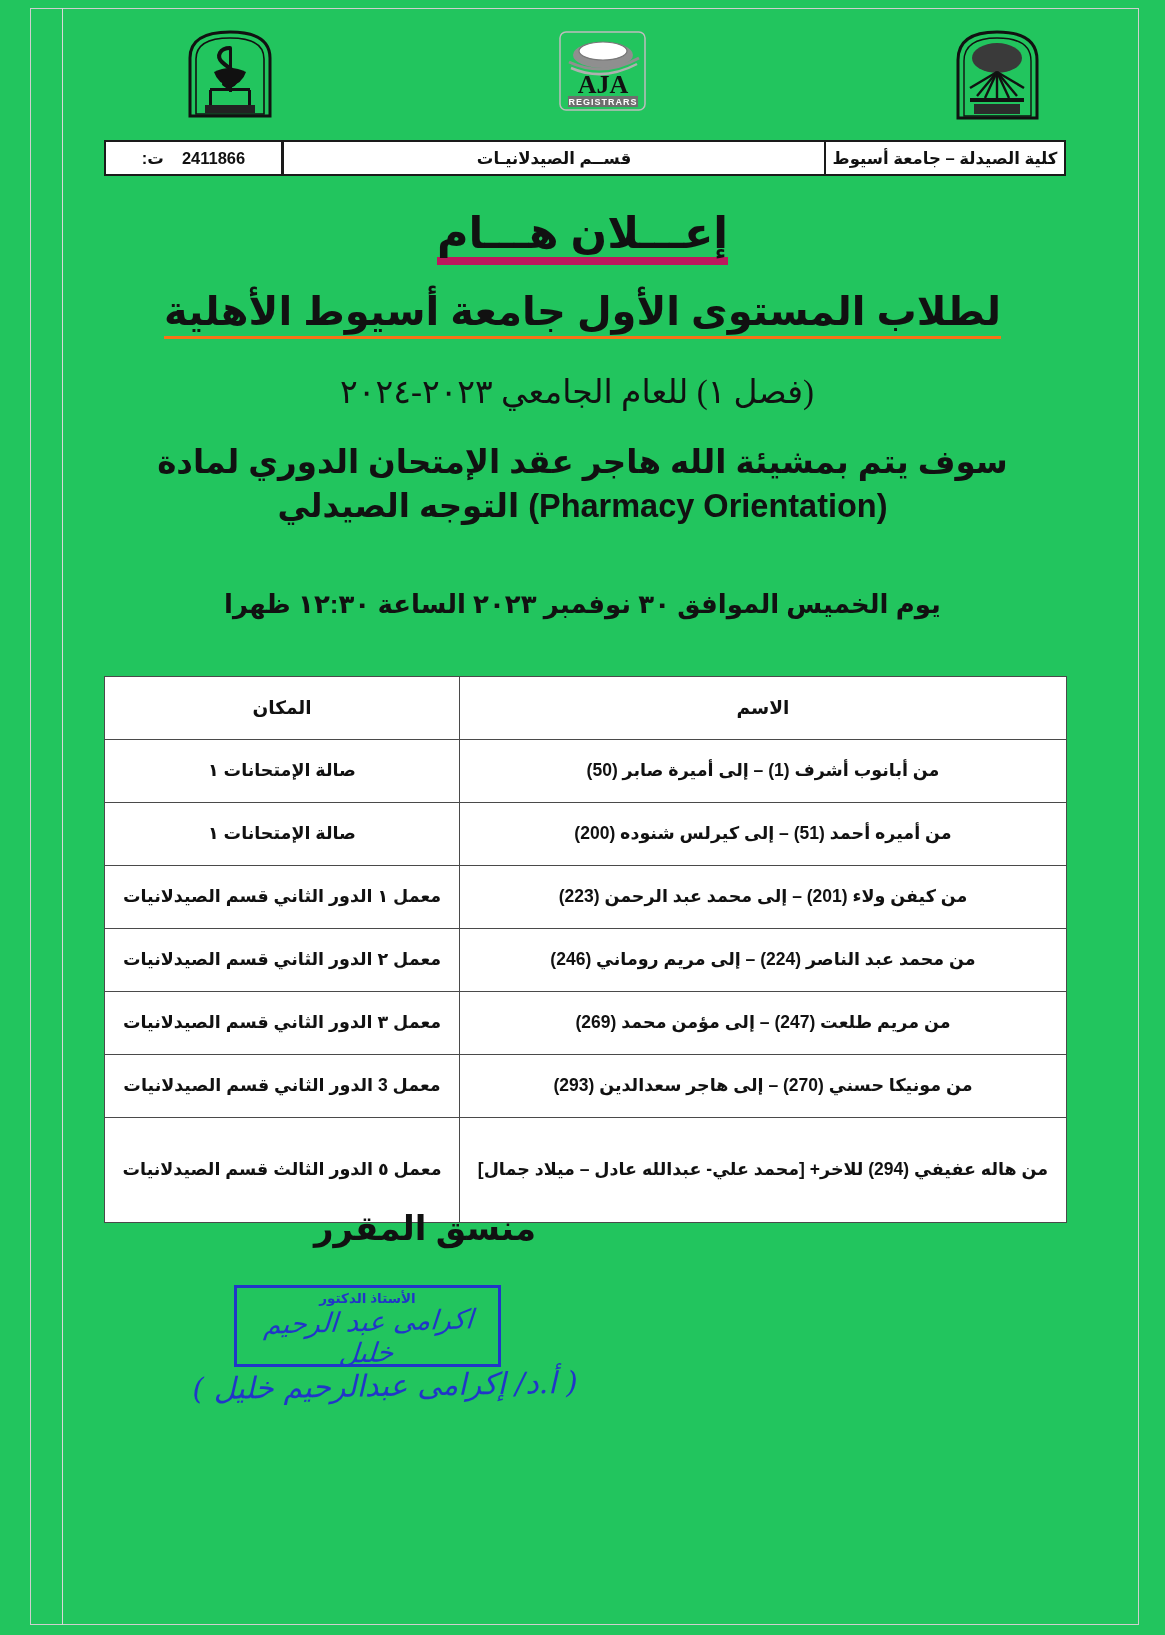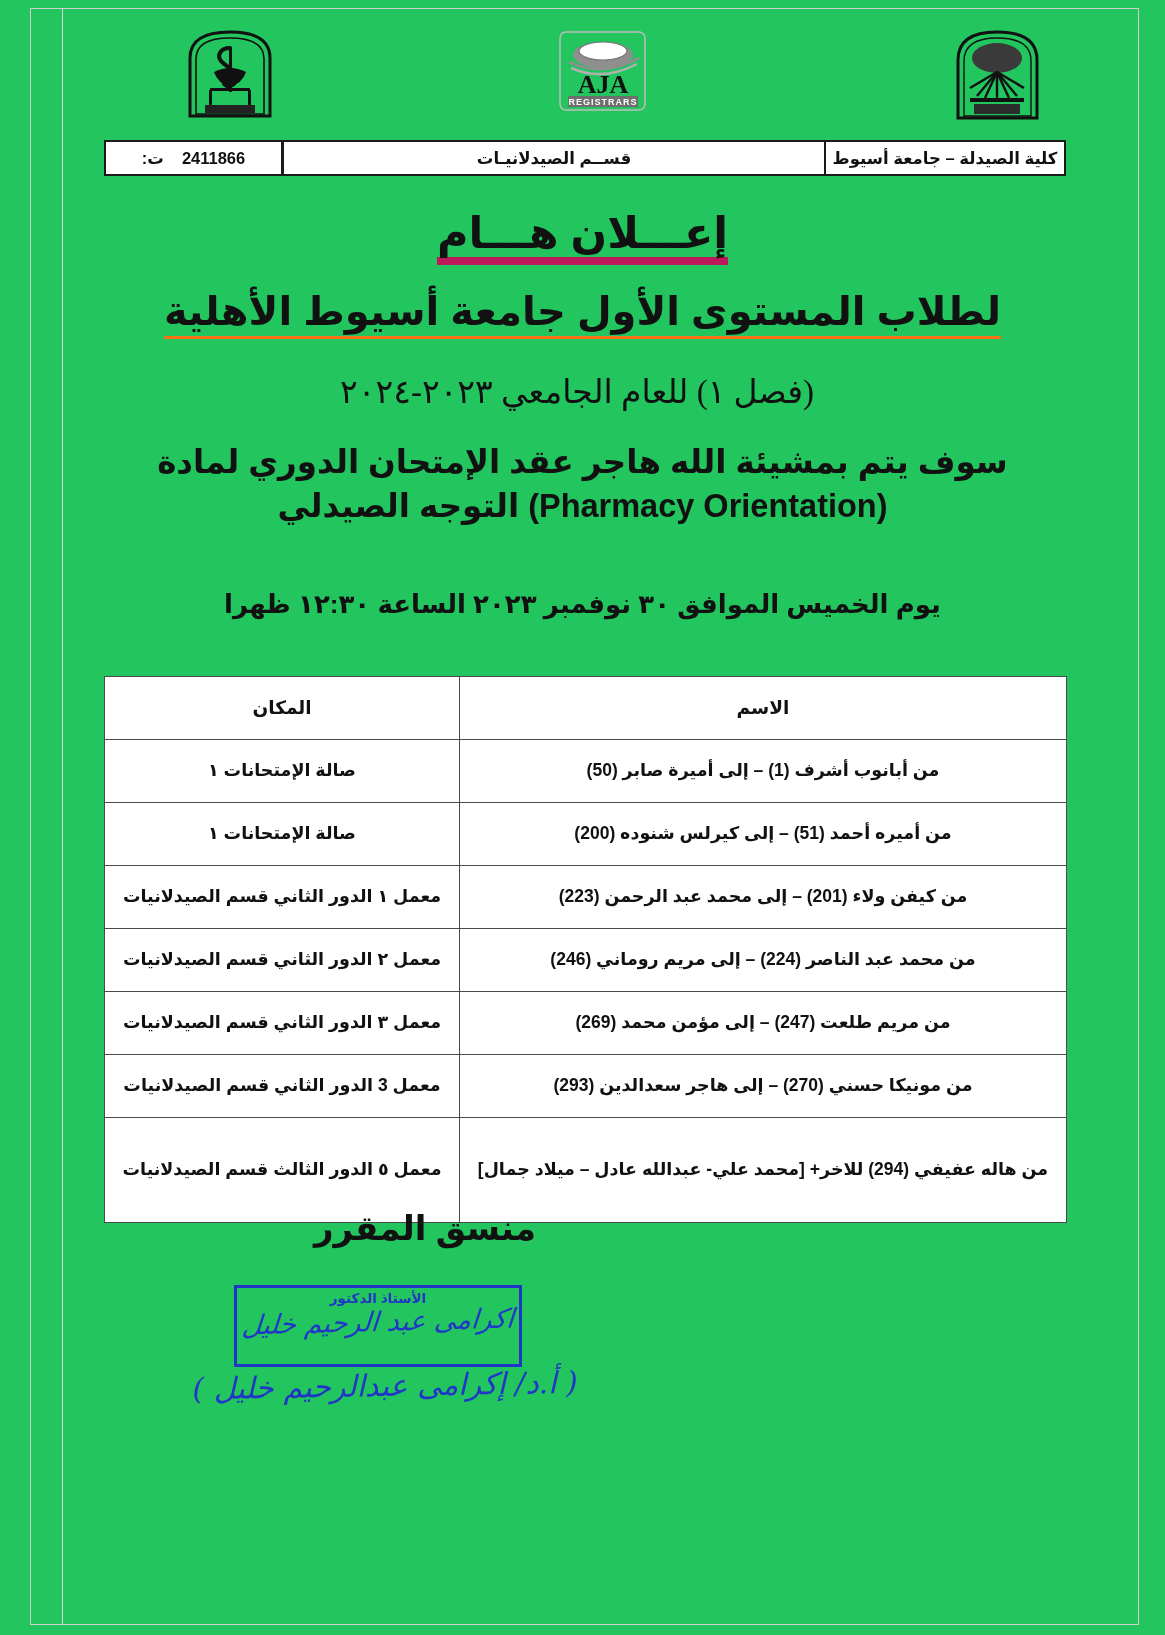--- a/index.html
+++ b/index.html
@@ -175,21 +175,21 @@
     width: 340px;
     text-align: center;
     font-size: 34px;
     font-weight: bold;
     letter-spacing: 2px;
   }
   .stamp {
     position: absolute;
     top: 1285px;
     left: 234px;
-    width: 288px;
+    width: 267px;
     height: 82px;
     border: 3px solid #2136c8;
     box-sizing: border-box;
     background: transparent;
   }
   .stamp-label {
     position: absolute;
     top: 2px;
     left: 0; right: 0;
     text-align: center;

